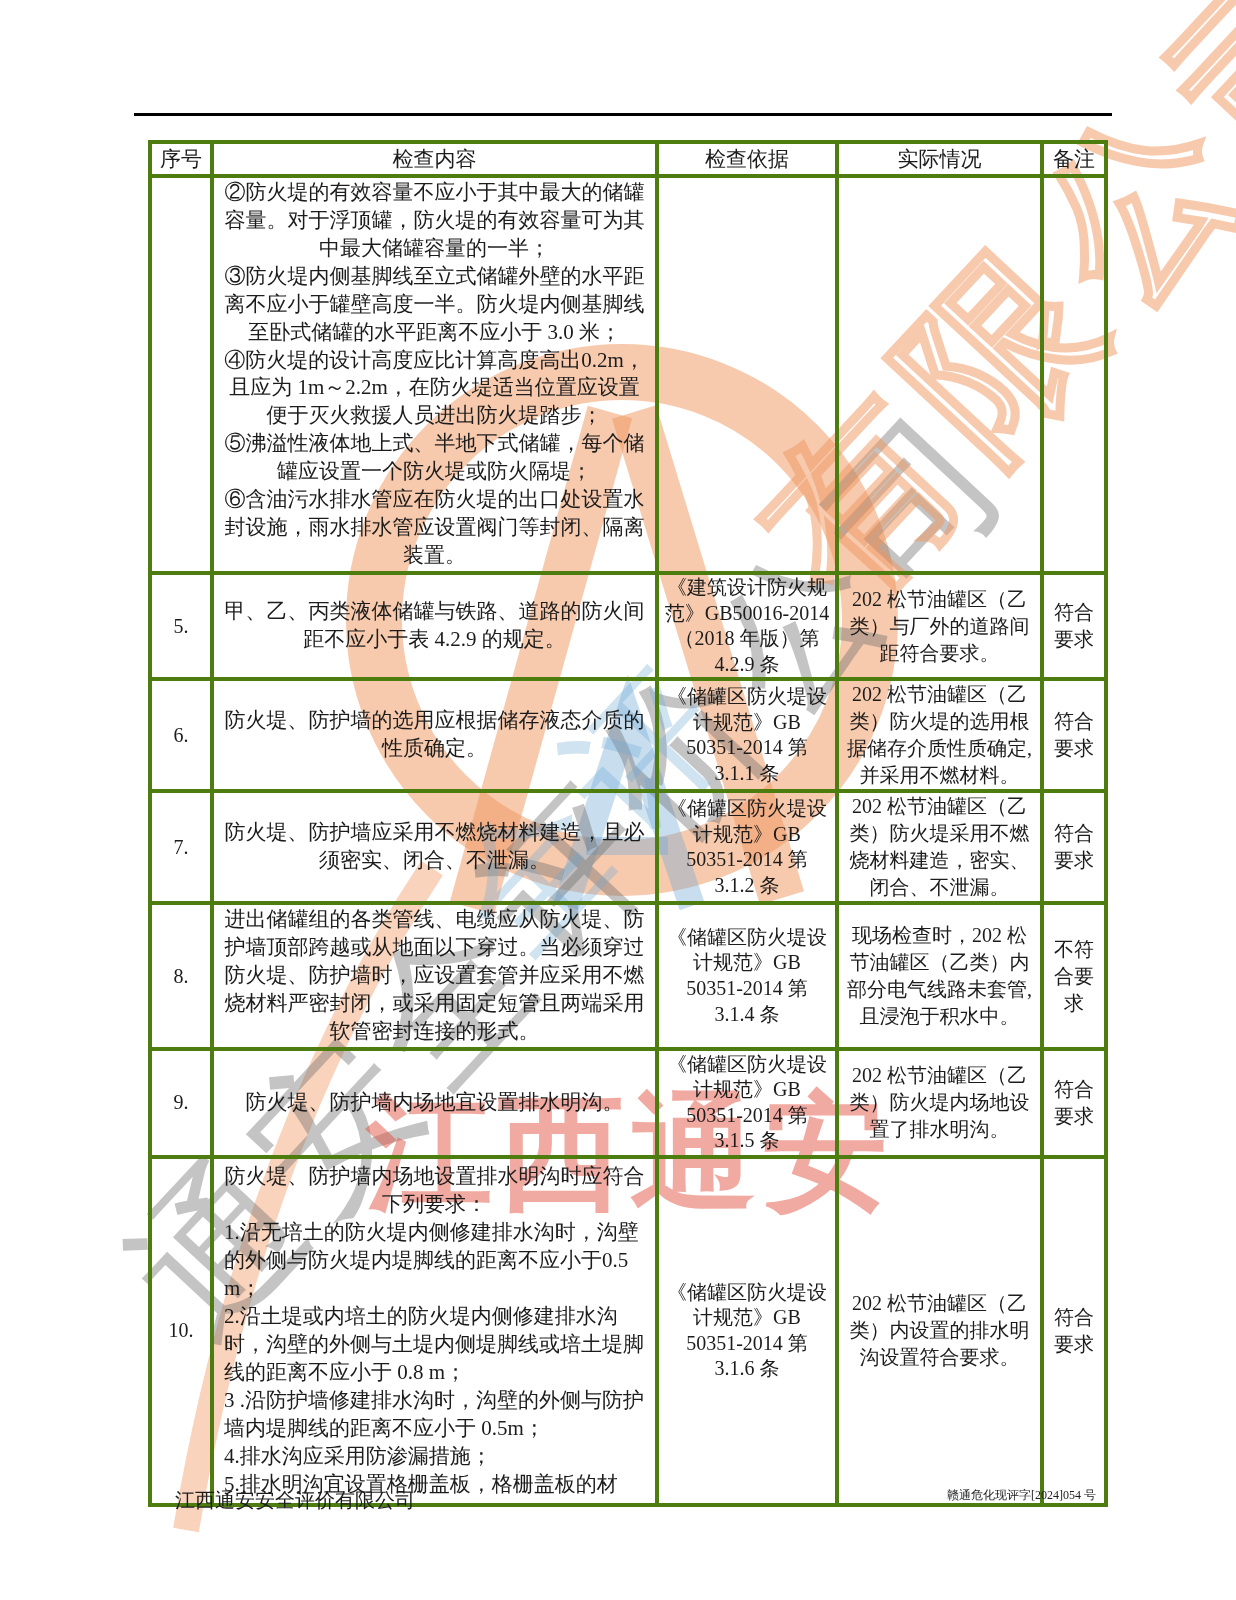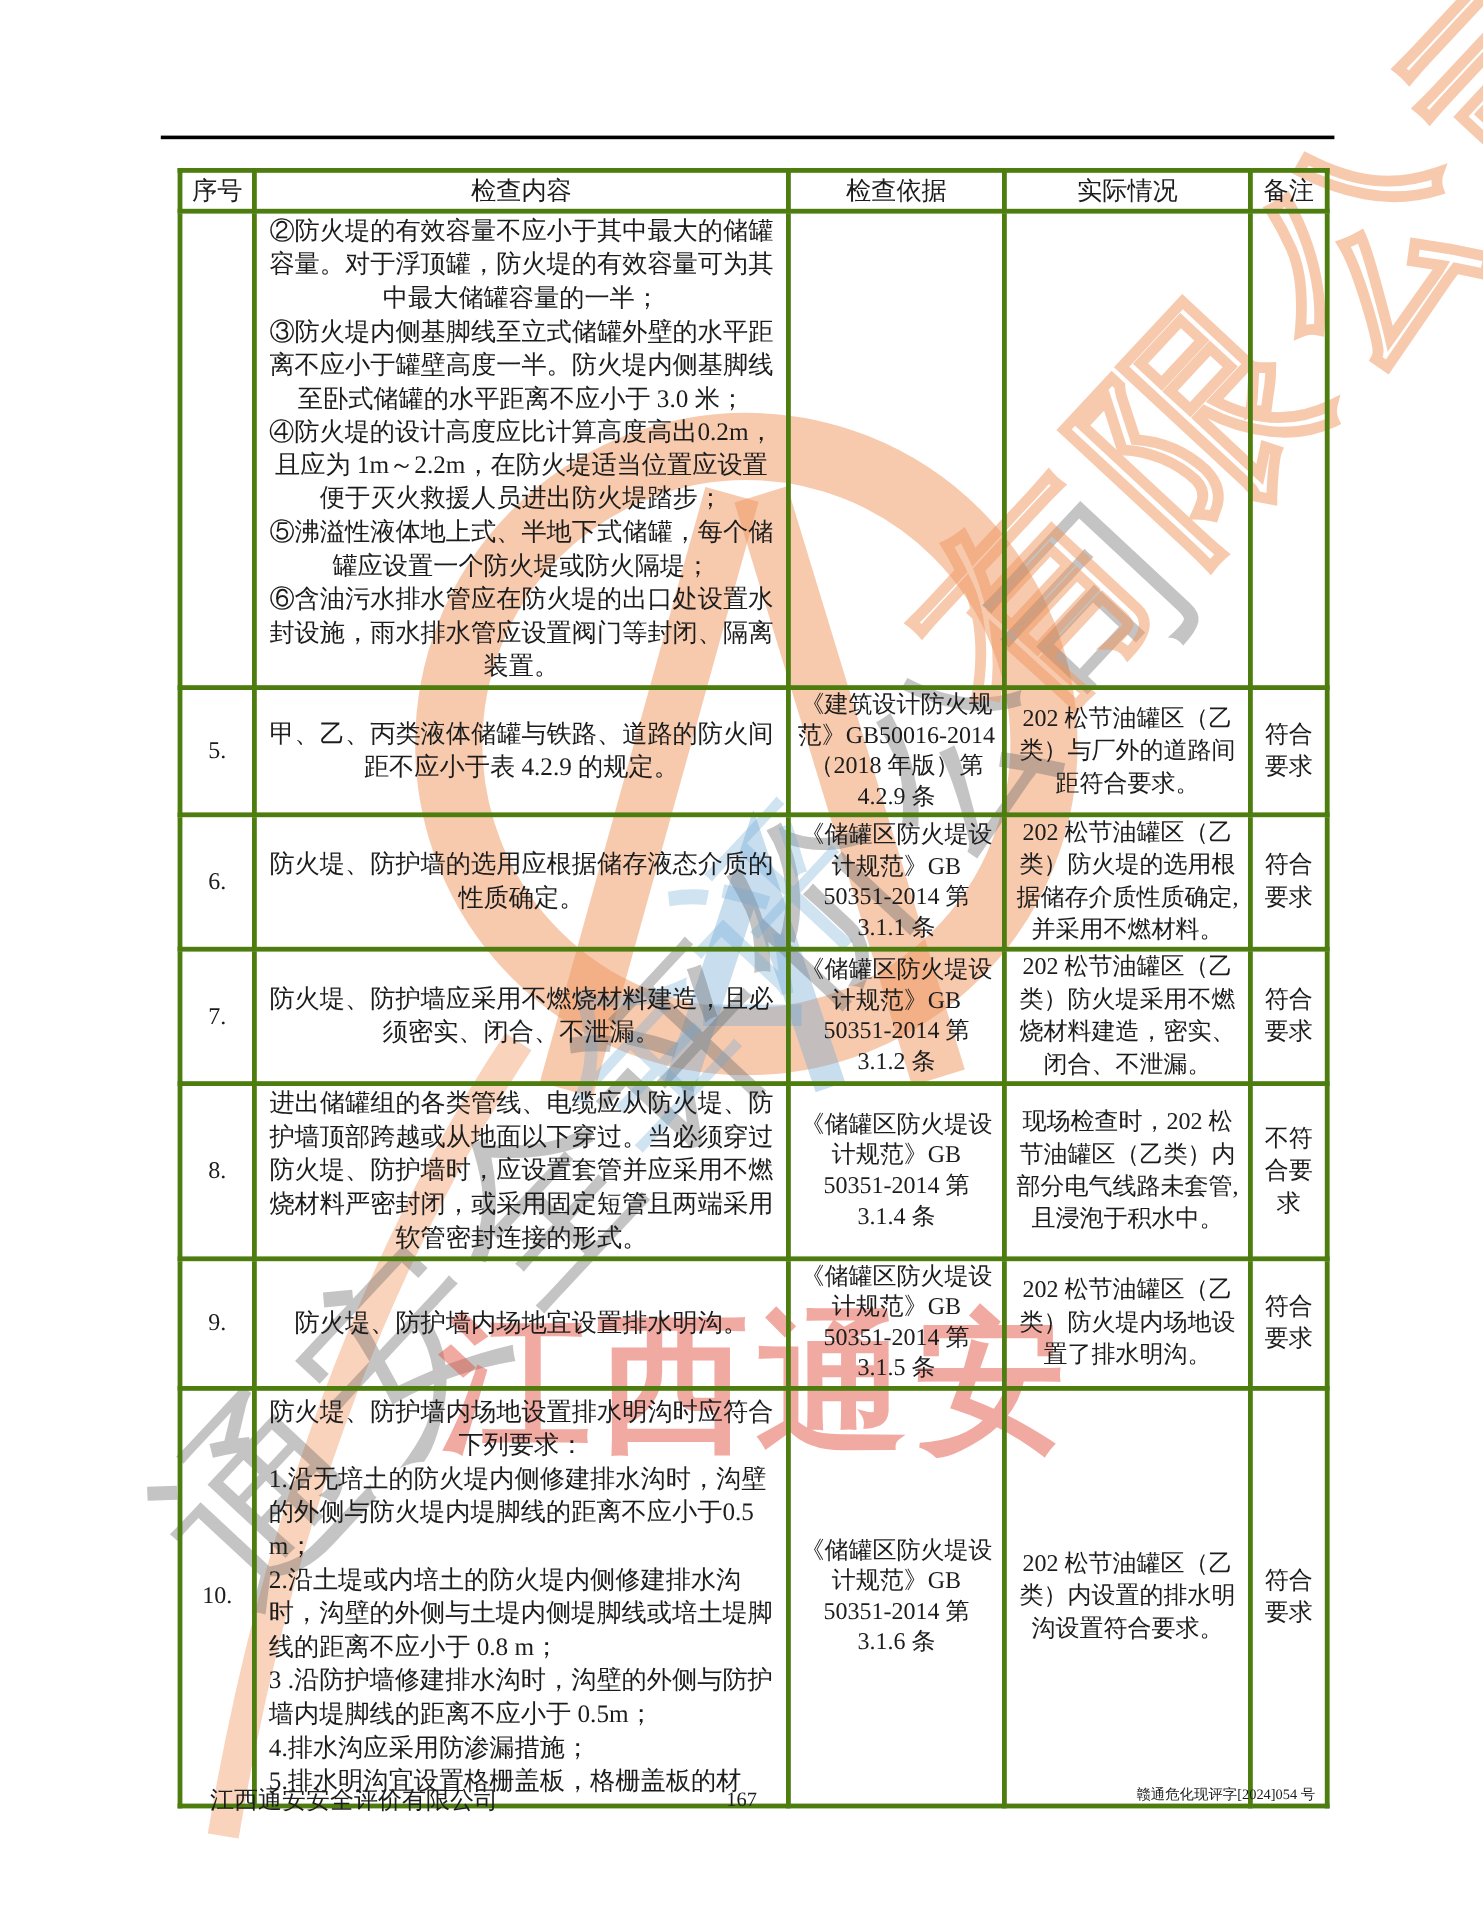--- a/index.html
+++ b/index.html
@@ -180,16 +180,15 @@
 50351-2014 第
 3.1.6 条</td>
         <td class="c-actual">202 松节油罐区（乙类）内设置的排水明沟设置符合要求。</td>
         <td class="c-remark">符合要求</td>
       </tr>
     </tbody>
       </table>
   </div>
 
   <div class="footer-left">江西通安安全评价有限公司</div>
-  <div class="footer-page">167</div>
   <div class="footer-right">赣通危化现评字[2024]054 号</div>
 
 </div>
 
 </body></html>

